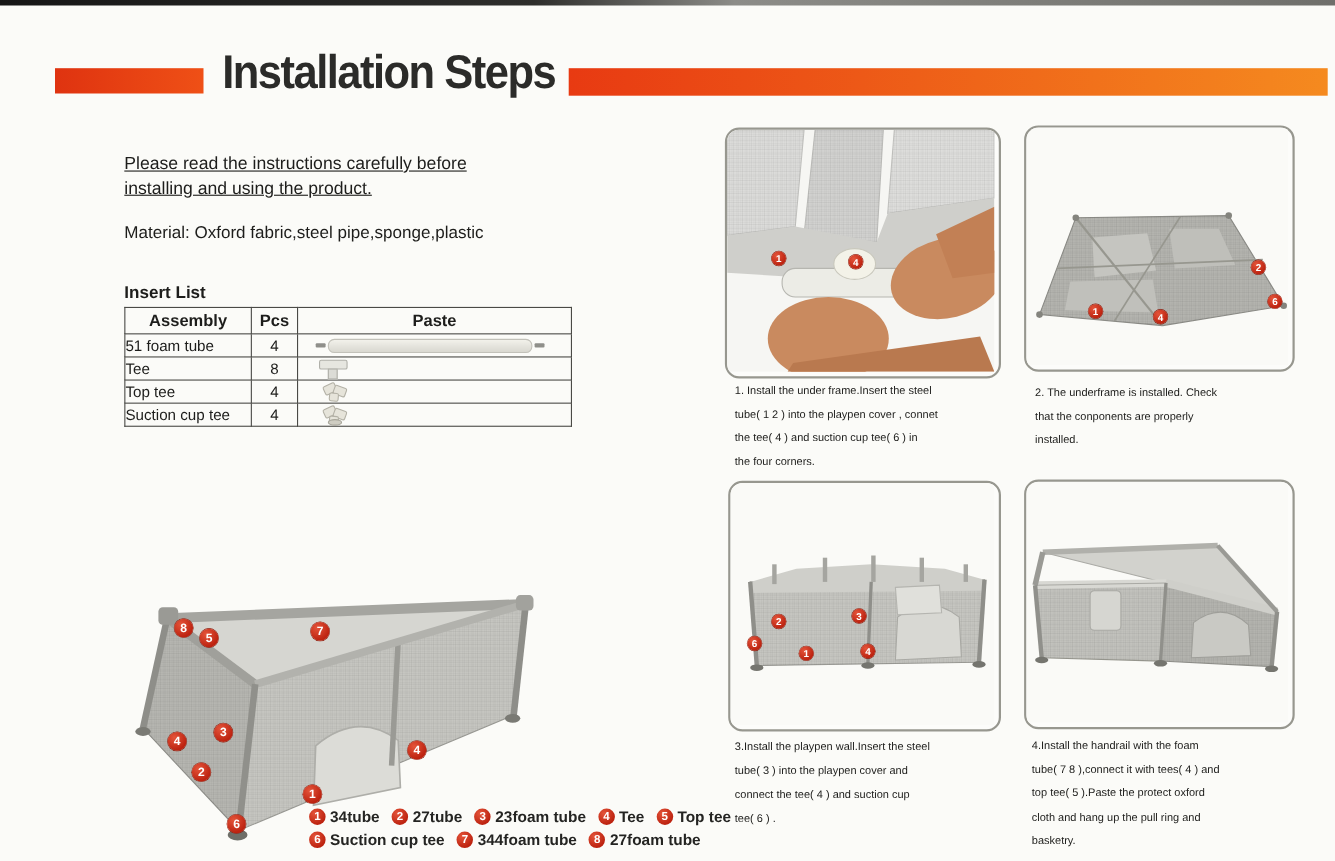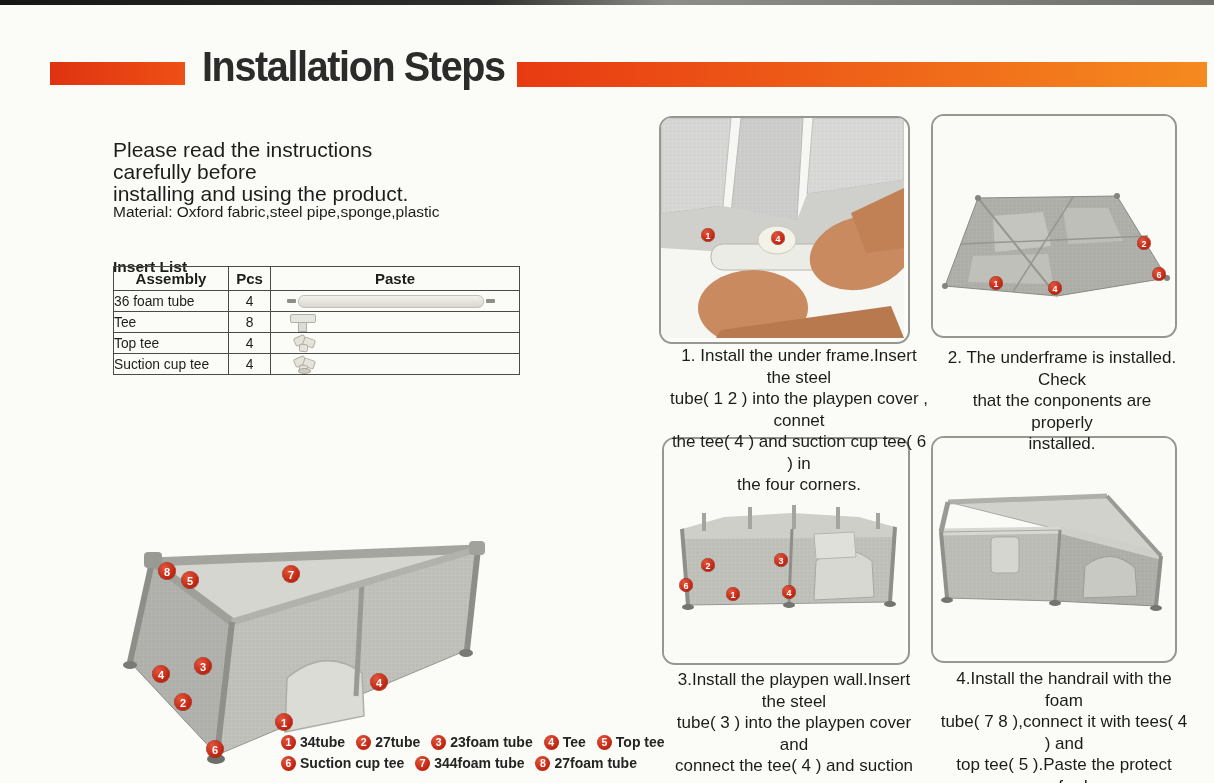--- a/index.html
+++ b/index.html
@@ -13,26 +13,26 @@
 
   
   .bar-left{left:50px;top:62px;width:135px;height:23px;
     background:linear-gradient(90deg,#df3310,#ef5016);}
   .bar-right{left:517px;top:62px;width:690px;height:25px;
     background:linear-gradient(90deg,#e83a12,#f58a1f);}
   .page-title{left:202px;top:42px;font-size:43px;font-weight:bold;
     letter-spacing:-1.5px;color:#2b2b29;transform:scaleX(.92);transform-origin:left top;
     white-space:nowrap;}
 
-  .intro{left:113px;top:139px;width:340px;font-size:21px;line-height:22px;white-space:pre-line;}
+  .intro{left:113px;top:139px;width:340px;font-size:16px;line-height:22px;white-space:pre-line;text-decoration:underline;}
   .material{left:113px;top:203px;font-size:15.5px;}
 
   .pkg-label{left:113px;top:258px;font-size:15.5px;font-weight:bold;}
 
-  table.pkg{left:113px;top:266px;width:406px;border-collapse:collapse;table-layout:fixed;}
+  table.pkg{left:113px;top:279px;width:406px;border-collapse:collapse;table-layout:fixed;}
   table.pkg th,table.pkg td{border:1px solid #4a4a46;padding:0;}
   table.pkg th{height:23px;font-size:15px;font-weight:bold;text-align:center;}
   table.pkg td{height:20px;font-size:13.8px;}
   td.c-asm{padding-left:6px;}
   td.c-pcs{text-align:center;}
   .glyph-wrap{display:flex;align-items:center;height:100%;padding-left:15px;position:relative;}
   .g-steel{height:7px;border-radius:3px;transform:rotate(-.8deg);
     background:linear-gradient(180deg,#7d7d78 0 2px,#e6e6e1 2px 3px,#8f8f8a 3px 5px,#d9d9d4 5px 7px);}
   .g-foam{position:relative;height:11px;border-radius:6px;
     background:linear-gradient(180deg,#f2f1eb,#d9d8d0);border:1px solid #c2c1b9;}
@@ -51,21 +51,21 @@
     border:1px solid #a8a69b;border-radius:50%;}
 
   
   .photo{border:2px solid #97978f;border-radius:13px;background:#fcfcfa;overflow:hidden;}
   .photo svg{display:block;}
   .p1{left:659px;top:116px;width:247px;height:224px;}
   .p2{left:931px;top:114px;width:242px;height:220px;}
   .p3{left:662px;top:437px;width:244px;height:224px;}
   .p4{left:931px;top:436px;width:242px;height:223px;}
 
-  .cap{font-size:17px;line-height:21.5px;white-space:pre-line;color:#1c1c1a;text-align:center;}
+  .cap{font-size:10px;line-height:21.5px;white-space:pre-line;color:#1c1c1a;}
   .cap1{left:668px;top:345px;width:262px;}
   .cap2{left:941px;top:347px;width:242px;}
   .cap3{left:668px;top:669px;width:252px;}
   .cap4{left:938px;top:668px;width:252px;}
 
   .playpen-fig{left:100px;top:520px;width:420px;height:263px;}
 
   
   .mk{position:absolute;border-radius:50%;color:#fff;font-weight:bold;
       display:flex;align-items:center;justify-content:center;
@@ -114,21 +114,21 @@
     </colgroup>
   <thead>
       <tr id="pkg-head">
         <th>Assembly</th>
         <th>Pcs</th>
         <th>Paste</th>
       </tr>
     </thead>
   <tbody id="pkg-body">
       <tr>
-        <td class="c-asm">36 foam tube</td>
+        <td class="c-asm">51 foam tube</td>
         <td class="c-pcs">4</td>
         <td>
           <div class="glyph-wrap">
             <div class="g-foam" style="width:184px;margin-left:12px">
               <span class="stub l"></span>
               <span class="stub r"></span>
             </div>
           </div>
         </td>
       </tr>

